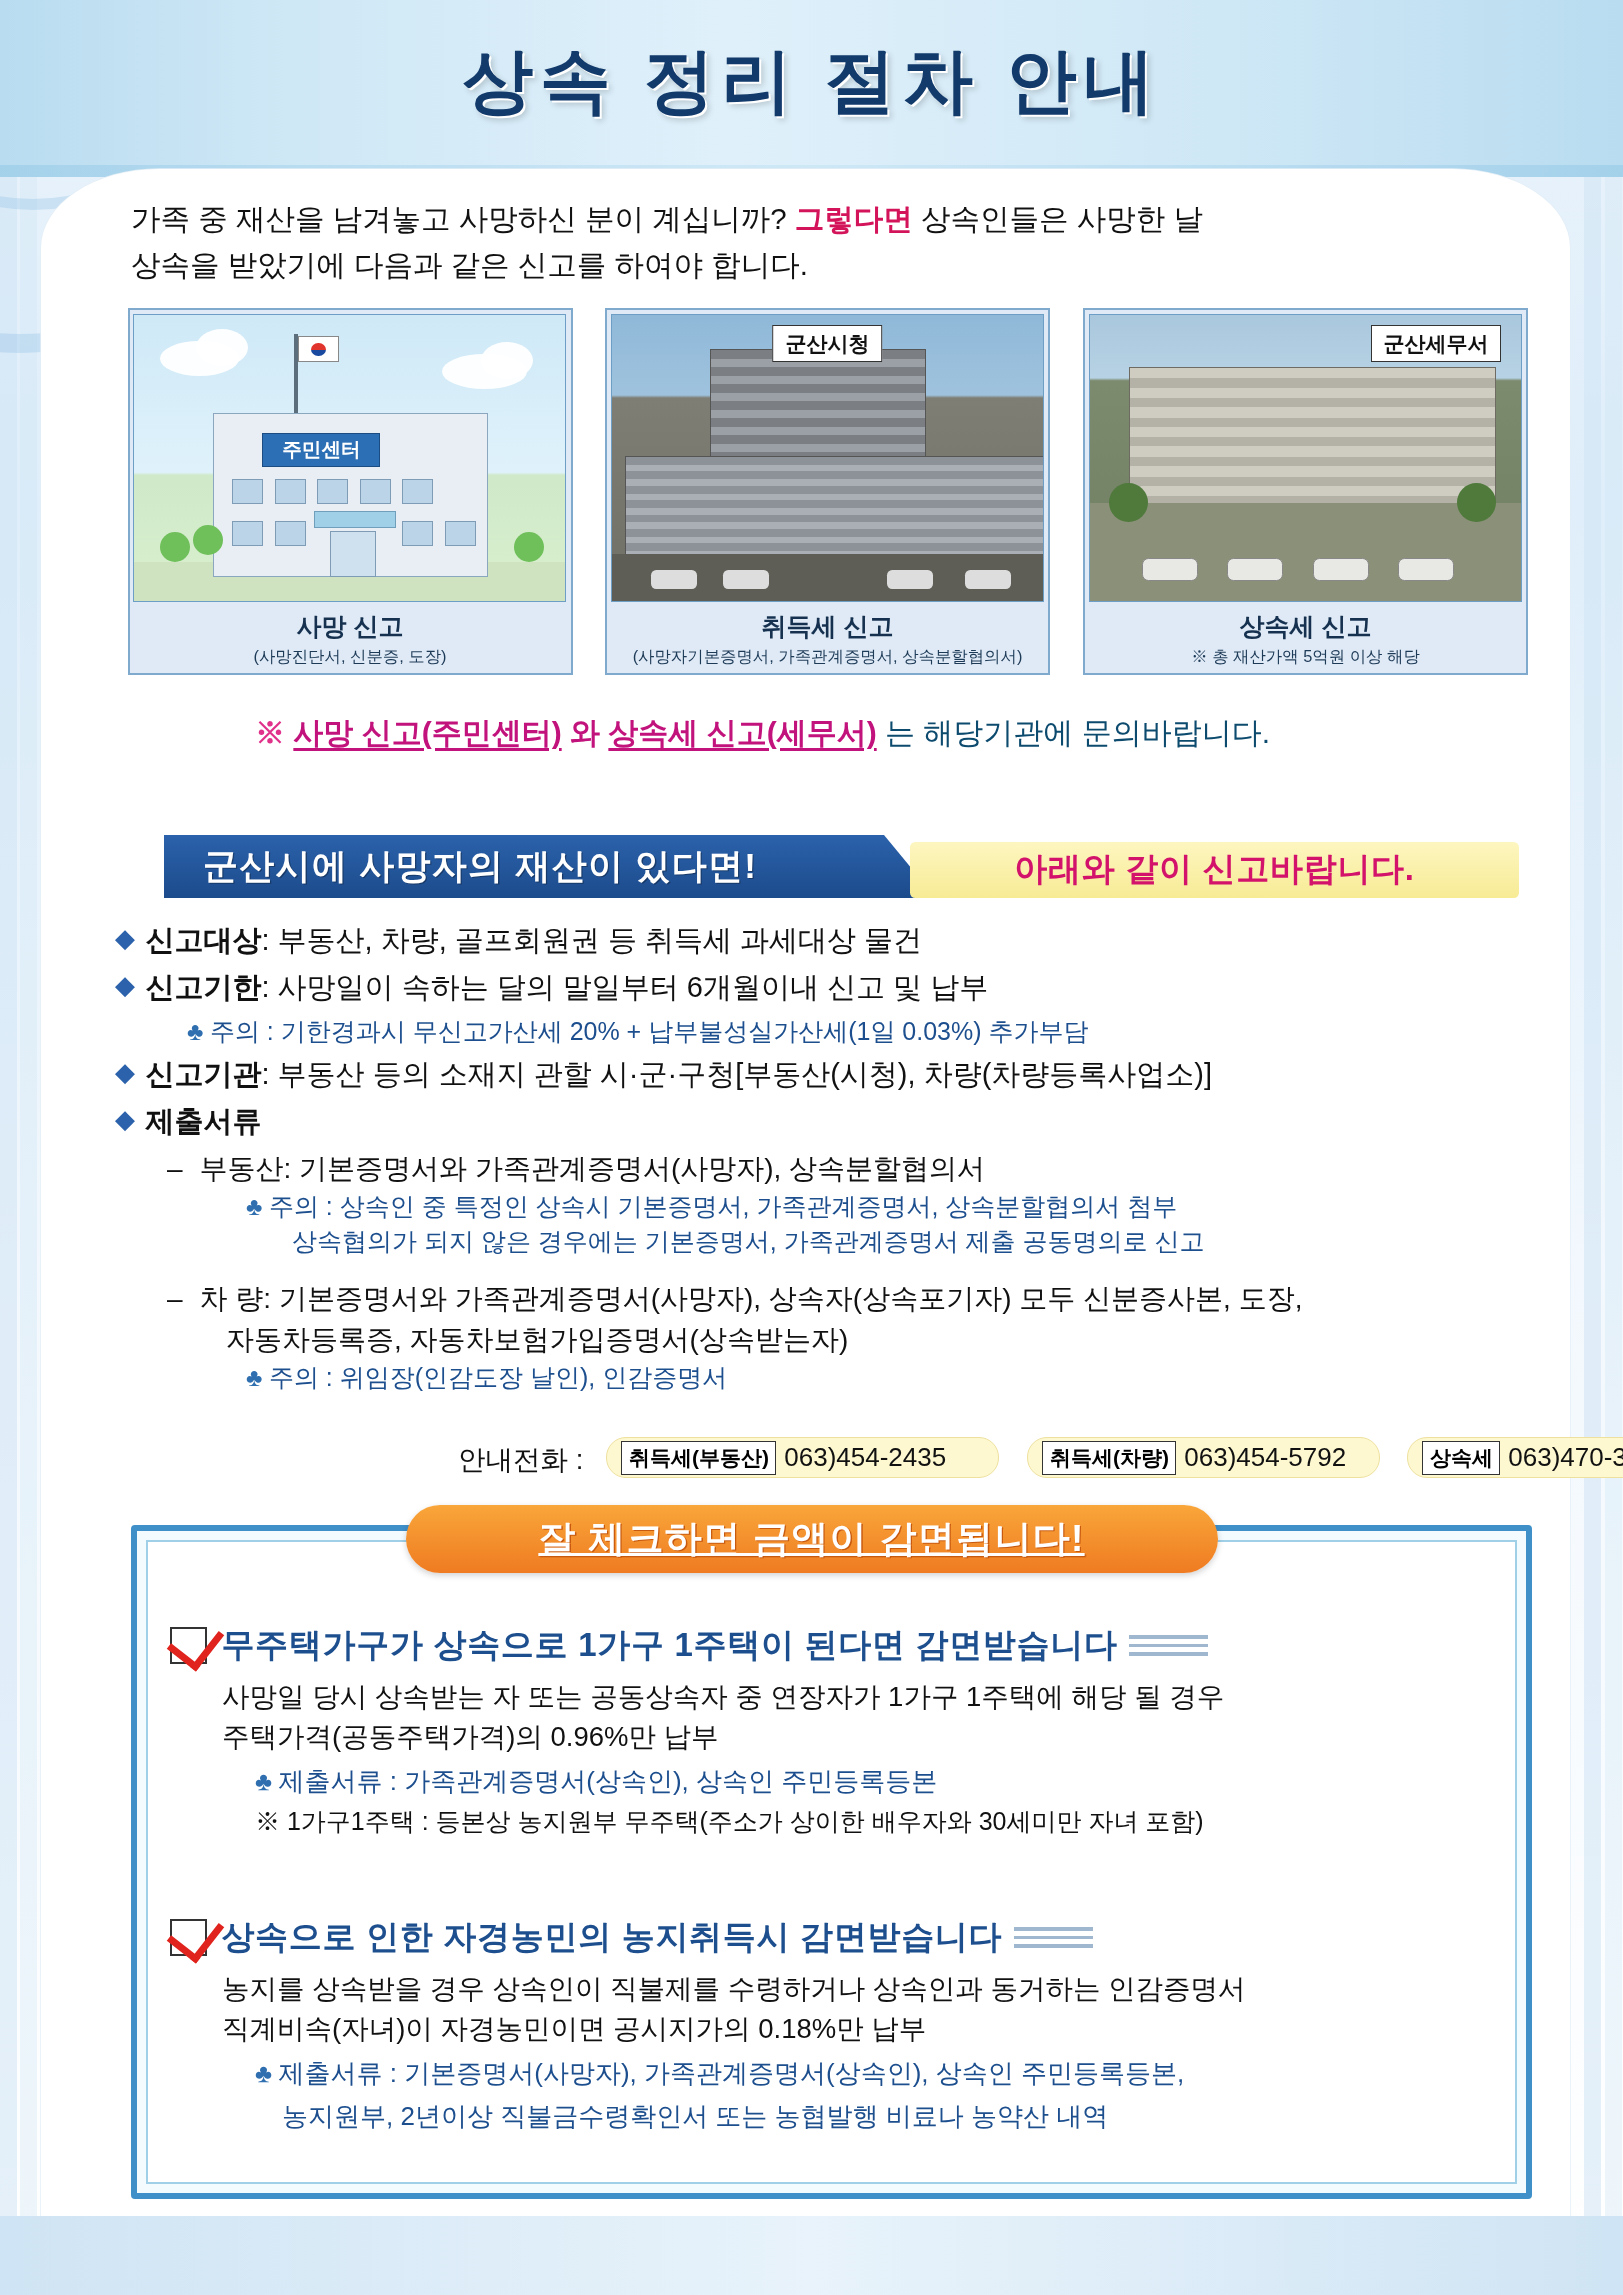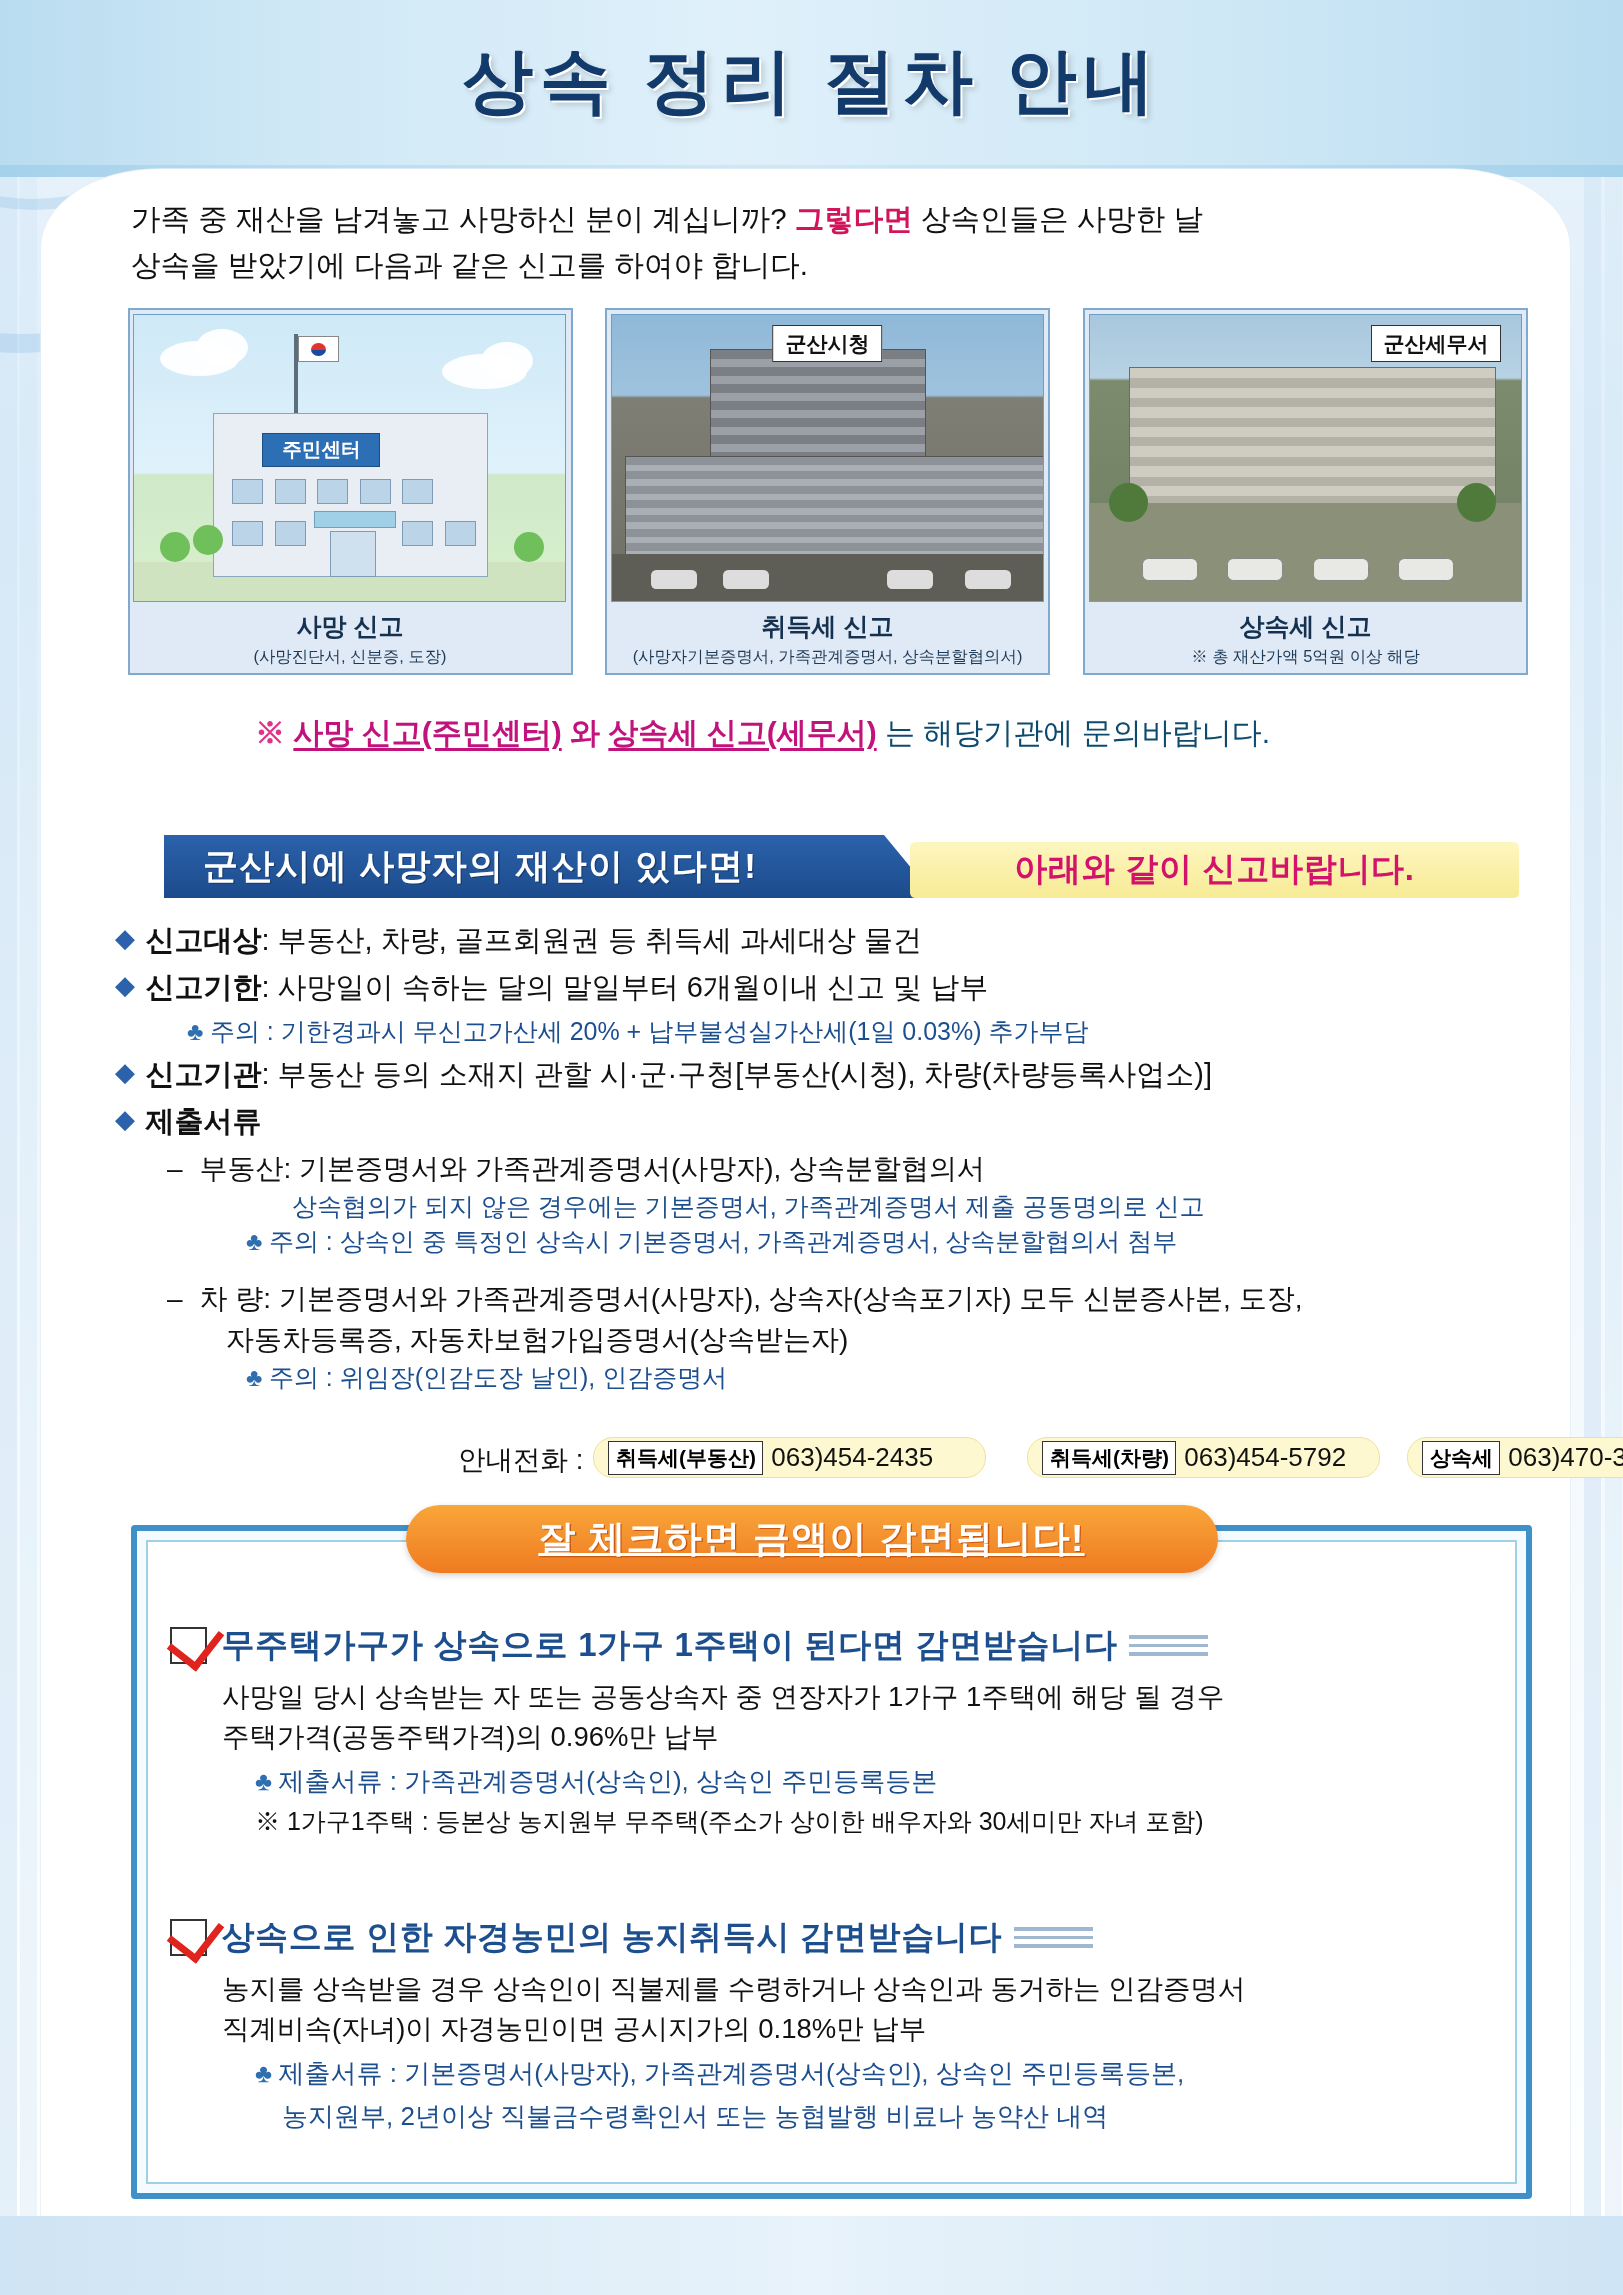--- a/index.html
+++ b/index.html
@@ -348,40 +348,40 @@
 
   <div class="li" style="margin-top:5.2px;">
     <span class="dia">◆</span>
     <span><b>제출서류</b></span>
   </div>
 
   <div class="sub2">
     <span class="dash">–</span>
     <span>부동산</span><span>: 기본증명서와 가족관계증명서(사망자), 상속분할협의서</span>
   </div>
+  <div class="sub" style="margin-left:131px;">
+    <span class="warn-ico">♣</span><span>주의 : 상속인 중 특정인 상속시 기본증명서, 가족관계증명서, 상속분할협의서 첨부</span>
+  </div>
   <div class="sub" style="margin-left:177px;">
     <span>상속협의가 되지 않은 경우에는 기본증명서, 가족관계증명서 제출 공동명의로 신고</span>
-  </div>
-  <div class="sub" style="margin-left:131px;">
-    <span class="warn-ico">♣</span><span>주의 : 상속인 중 특정인 상속시 기본증명서, 가족관계증명서, 상속분할협의서 첨부</span>
   </div>
 
   <div class="sub2" style="margin-top:20px;">
     <span class="dash">–</span>
     <span>차  량</span><span>: 기본증명서와 가족관계증명서(사망자), 상속자(상속포기자) 모두 신분증사본, 도장,</span>
   </div>
   <div class="indent">자동차등록증, 자동차보험가입증명서(상속받는자)</div>
   <div class="sub" style="margin-left:131px;">
     <span class="warn-ico">♣</span><span>주의 : 위임장(인감도장 날인), 인감증명서</span>
   </div>
 </div>
 
 <div class="phones">
   <div class="lbl">안내전화 :</div>
-  <div class="pill" style="left:135px; width:393px;">
+  <div class="pill" style="left:148px; width:393px;">
     <span class="tag">취득세(부동산)</span>
     <span class="num">063)454-2435</span>
   </div>
   <div class="pill" style="left:569px; width:353px;">
     <span class="tag">취득세(차량)</span>
     <span class="num">063)454-5792</span>
   </div>
   <div class="pill" style="left:949px; width:308px;">
     <span class="tag">상속세</span>
     <span class="num">063)470-3481</span>

